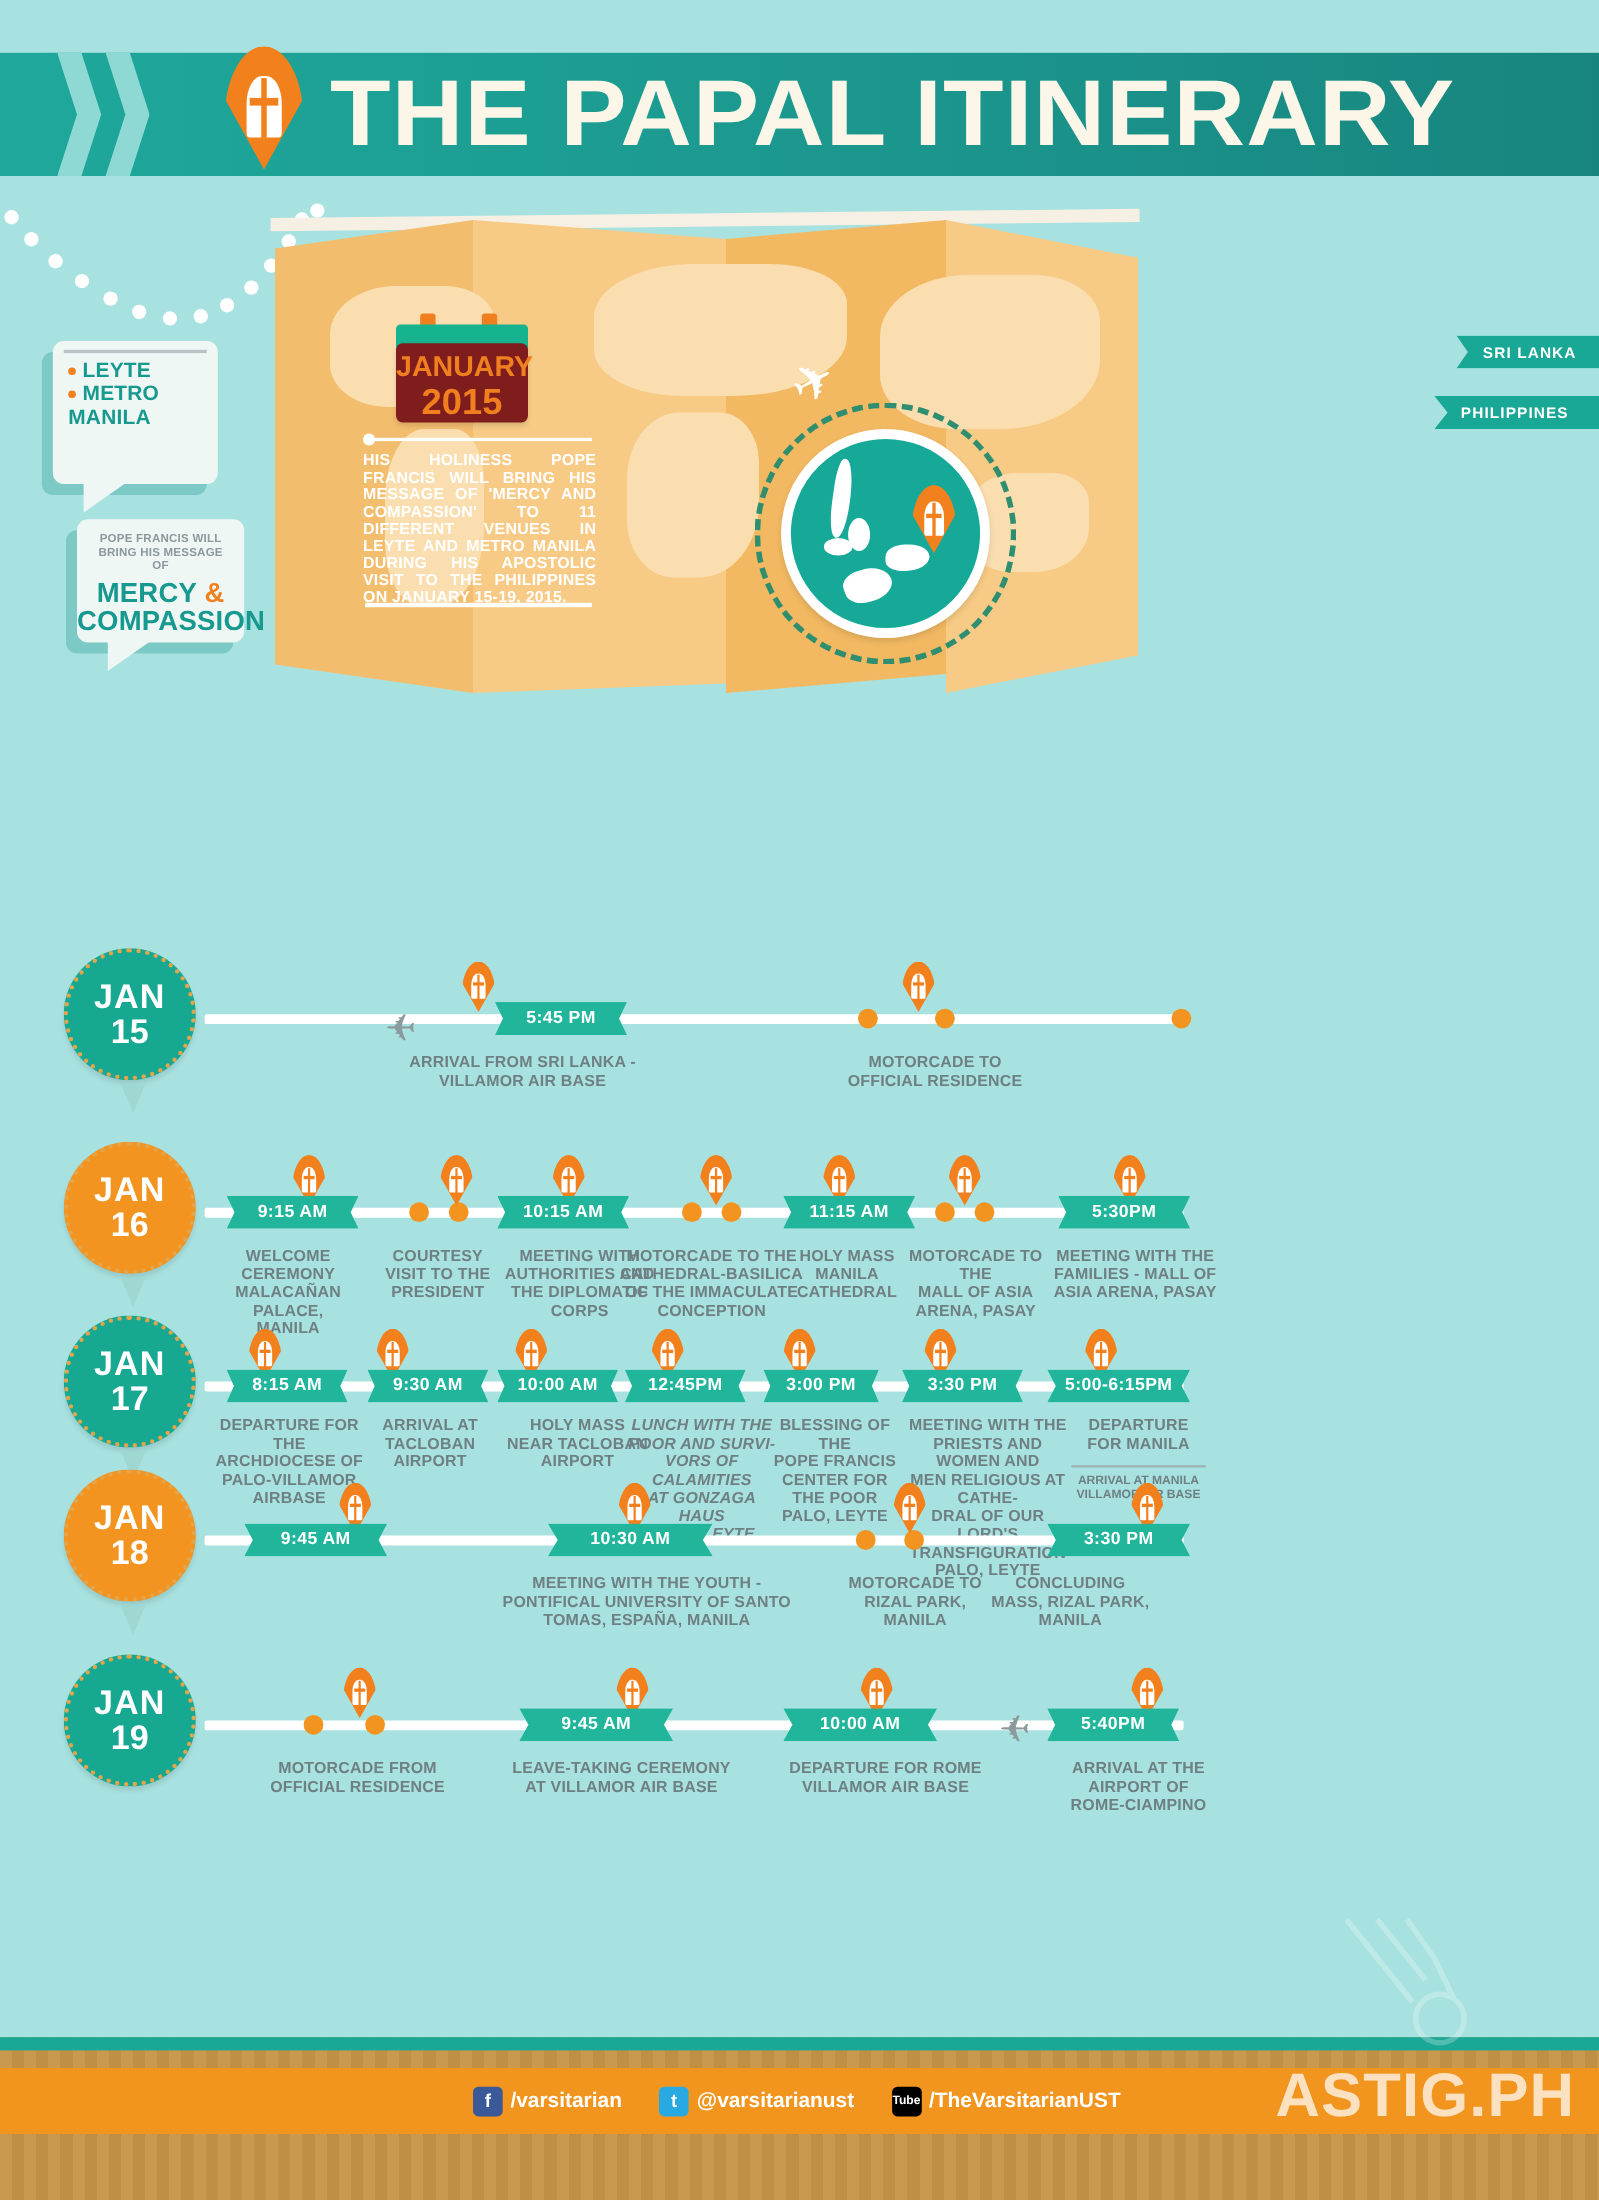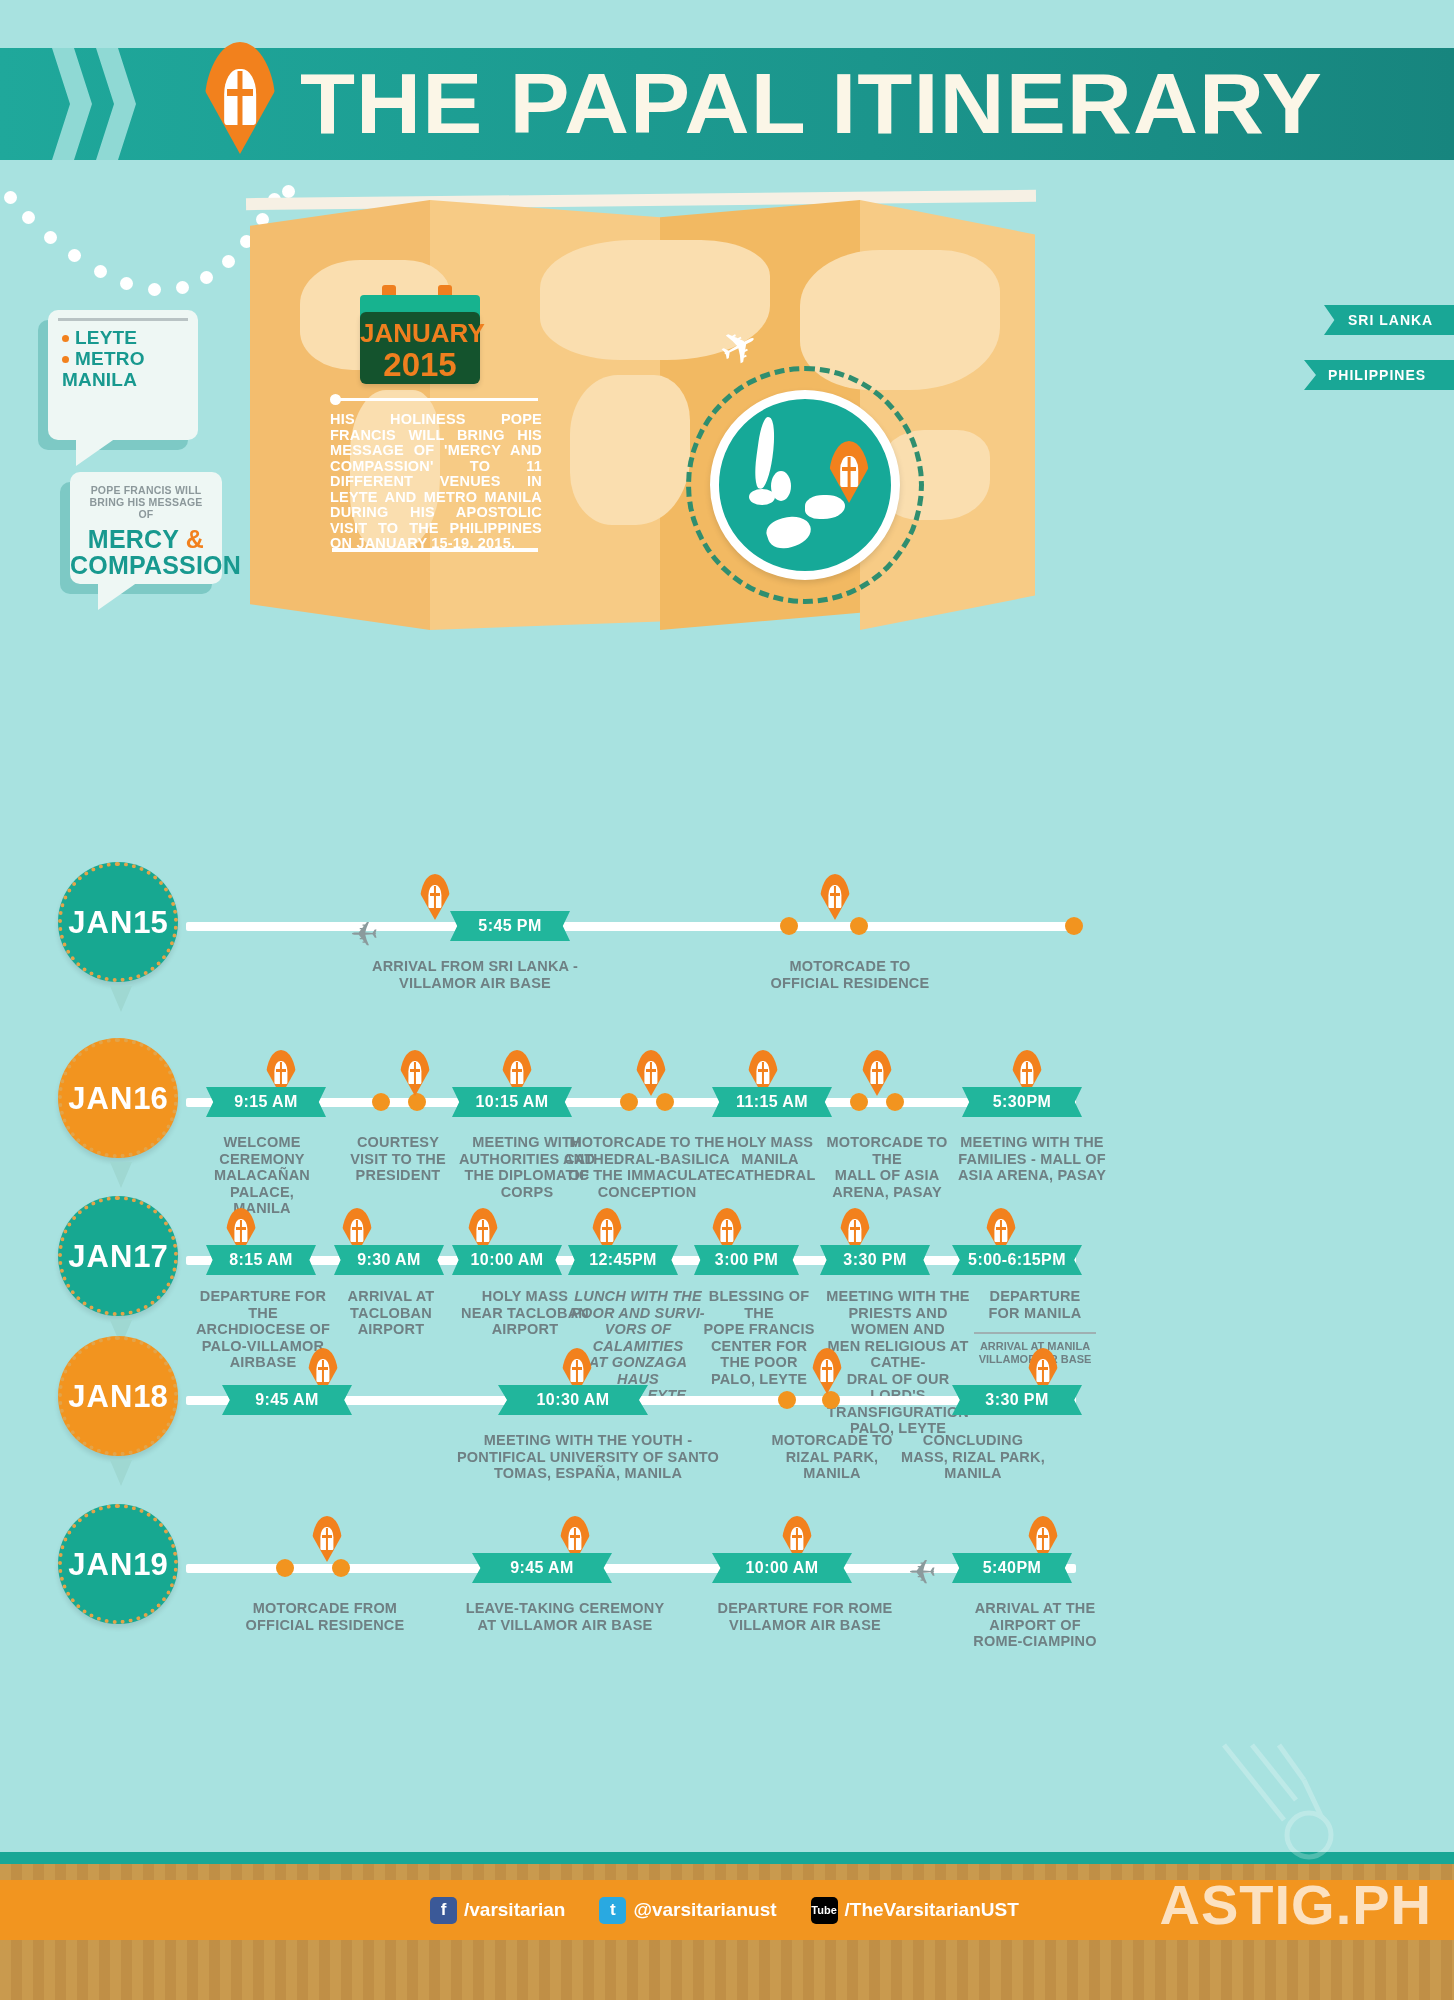--- a/index.html
+++ b/index.html
@@ -99,21 +99,21 @@
     clip-path:polygon(0 0,100% 0,100% 100%,0 100%,8% 50%);}
   #rb-sri{ top:305px; width:130px; }
   #rb-phl{ top:360px; width:150px; }
 
   
   .row{ position:absolute; left:0; width:1454px; }
   .daybadge{
     position:absolute; width:120px; height:120px; border-radius:50%;
     color:#fff; text-align:center; font-weight:bold;
     border:4px dotted #e3a44a;
-    display:flex; flex-direction:row; justify-content:center; align-items:center;
+    display:flex; flex-direction:column; justify-content:center; align-items:center;
     box-shadow:0 4px 5px rgba(0,0,0,.10);
   }
   .daybadge .m{ font-size:31px; line-height:31px; letter-spacing:1px;}
   .daybadge .d{ font-size:31px; line-height:33px; }
   .bg-teal{ background:#17a891; }
   .bg-orange{ background:#f2941f; }
   .connector{ position:absolute; left:110px; width:22px; height:26px;
     background:#9fd8d2; clip-path:polygon(0 0,100% 0,50% 100%); }
 
   .rail{ position:absolute; height:9px; background:#fff; border-radius:2px; }
@@ -211,21 +211,21 @@
     </div>
   </div>
 </div>
 
 <div class="ribbon" id="rb-sri">SRI LANKA</div>
 <div class="ribbon" id="rb-phl">PHILIPPINES</div>
 
 <div style="position:absolute; left:382px; top:285px; width:14px; height:38px; background:#ef7f1f; border-radius:3px;"></div>
 <div style="position:absolute; left:438px; top:285px; width:14px; height:38px; background:#ef7f1f; border-radius:3px;"></div>
 <div style="position:absolute; left:360px; top:295px; width:120px; height:28px; background:#17b38f; border-radius:4px 4px 0 0;"></div>
-<div style="position:absolute; left:360px; top:312px; width:120px; height:72px; background:#14532d; border-radius:6px; text-align:center; box-shadow:0 3px 5px rgba(0,0,0,.12);">
+<div style="position:absolute; left:360px; top:312px; width:120px; height:72px; background:#7f1d1d; border-radius:6px; text-align:center; box-shadow:0 3px 5px rgba(0,0,0,.12);">
   <div class="cond" style="color:#ef7f1f; font-size:26px; font-weight:bold; line-height:30px; margin-top:6px;">JANUARY</div>
   <div class="cond" style="color:#ef7f1f; font-size:33px; font-weight:bold; line-height:33px;">2015</div>
 </div>
 
 <div style="position:absolute; left:314px; top:305px; width:244px; height:285px; background:#6fcfcb; border:7px solid #fff; border-radius:18px; z-index:-1;"></div>
 <div style="position:absolute; left:332px; top:398px; width:206px; height:3px; background:#fff;"></div>
 <div style="position:absolute; left:330px; top:394px; width:11px; height:11px; border-radius:50%; background:#fff;"></div>
 <div class="cond" id="summary-text" style="position:absolute; left:330px; top:412px; width:212px; color:#fff; font-size:14.5px; font-weight:bold; line-height:15.5px; text-align:justify; letter-spacing:.2px;">HIS HOLINESS POPE FRANCIS WILL BRING HIS MESSAGE OF 'MERCY AND COMPASSION' TO 11 DIFFERENT VENUES IN LEYTE AND METRO MANILA DURING HIS APOSTOLIC VISIT TO THE PHILIPPINES ON JANUARY 15-19, 2015.</div>
 <div style="position:absolute; left:332px; top:548px; width:206px; height:4px; background:#fff;"></div>
 

